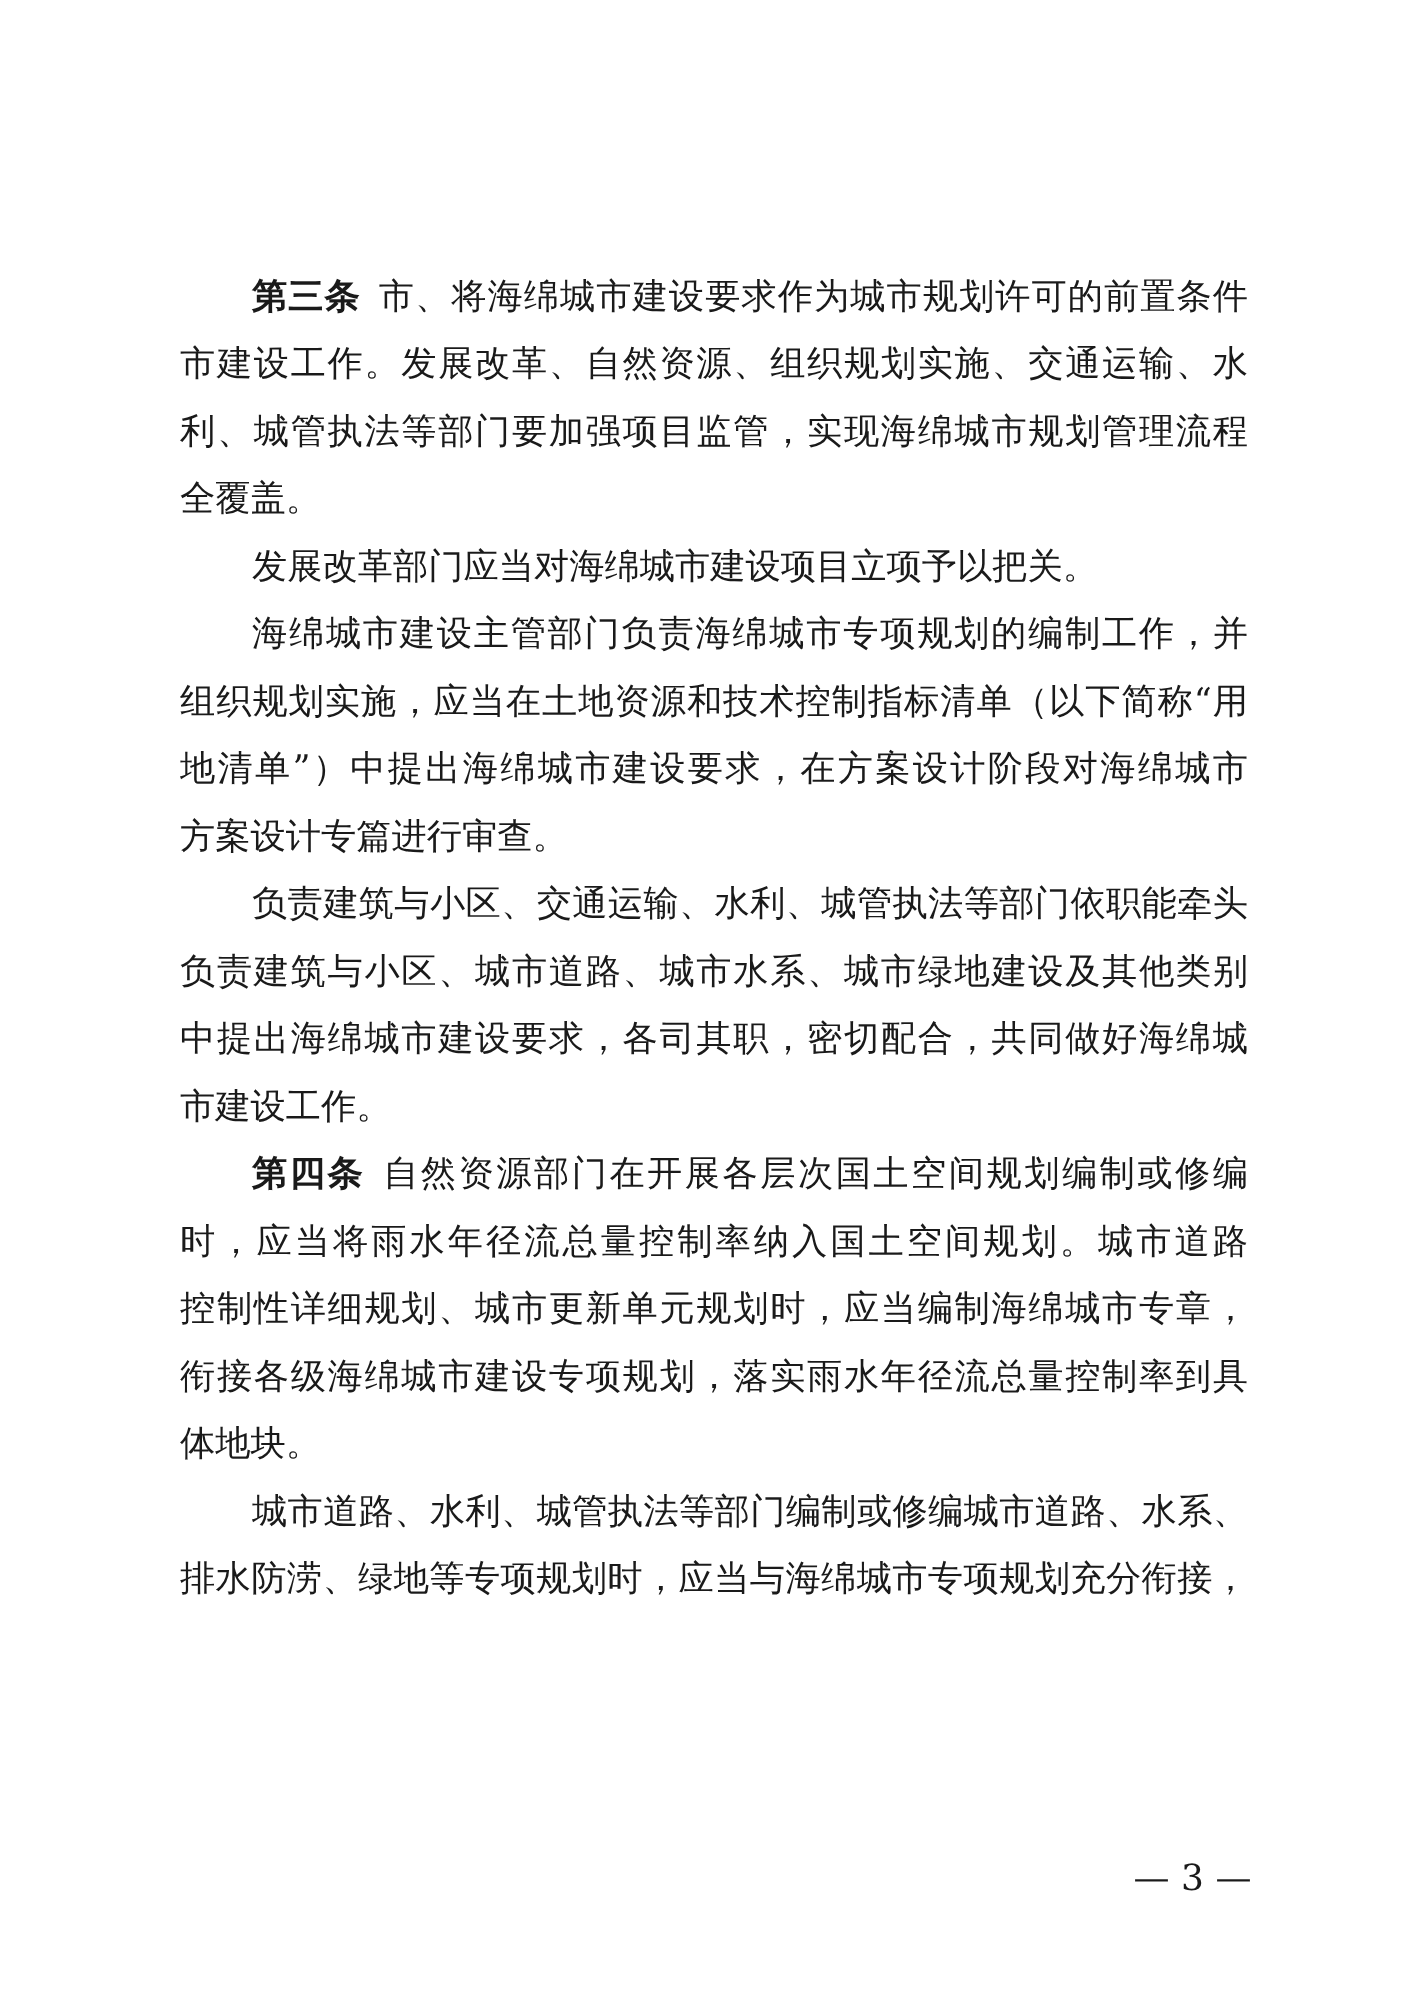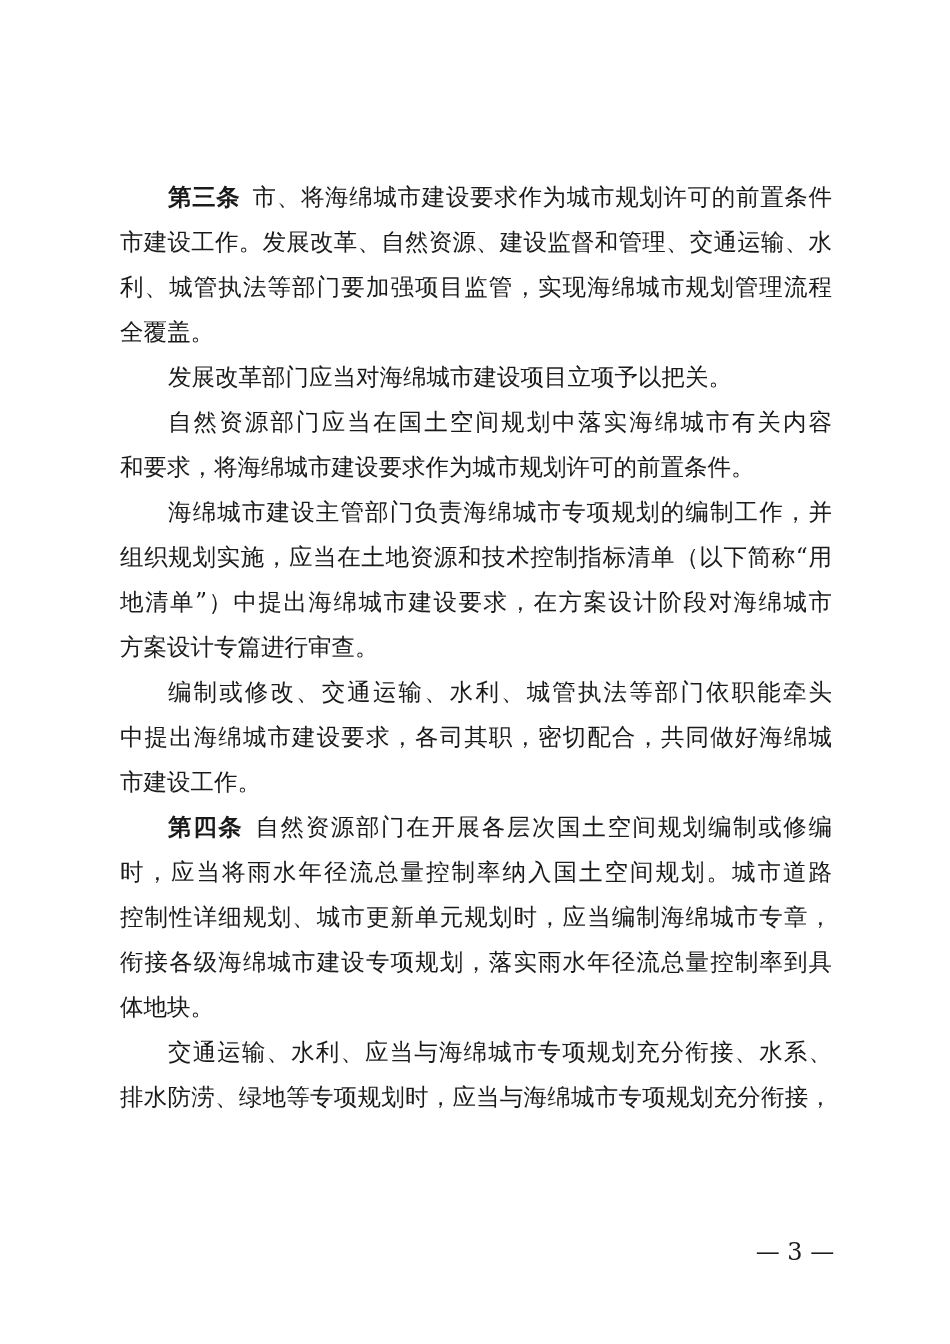--- a/index.html
+++ b/index.html
@@ -16,56 +16,53 @@
                  font-size: 24px; line-height: 32px; color: #1a1a1a; }
 </style>
 </head>
 <body>
 
 <div class="page">
   <div class="text-block">
 
     <div>
       <div class="line indent"><span class="bold">第三条</span><span>市、将海绵城市建设要求作为城市规划许可的前置条件</span></div>
-      <div class="line">市建设工作。发展改革、自然资源、建设监督和管理、交通运输、水</div>
+      <div class="line">市建设工作。发展改革、自然资源、组织规划实施、交通运输、水</div>
       <div class="line">利、城管执法等部门要加强项目监管，实现海绵城市规划管理流程</div>
       <div class="line last">全覆盖。</div>
     </div>
 
     <div>
       <div class="line indent last">发展改革部门应当对海绵城市建设项目立项予以把关。</div>
     </div>
 
-    <div>
-      <div class="line indent">自然资源部门应当在国土空间规划中落实海绵城市有关内容</div>
-      <div class="line last">和要求，将海绵城市建设要求作为城市规划许可的前置条件。</div>
-    </div>
 
     <div>
       <div class="line indent">海绵城市建设主管部门负责海绵城市专项规划的编制工作，并</div>
       <div class="line">组织规划实施，应当在土地资源和技术控制指标清单（以下简称“用</div>
       <div class="line">地清单”）中提出海绵城市建设要求，在方案设计阶段对海绵城市</div>
       <div class="line last">方案设计专篇进行审查。</div>
     </div>
 
     <div>
-      <div class="line indent">编制或修改、交通运输、水利、城管执法等部门依职能牵头</div>
+      <div class="line indent">负责建筑与小区、交通运输、水利、城管执法等部门依职能牵头</div>
+      <div class="line">负责建筑与小区、城市道路、城市水系、城市绿地建设及其他类别</div>
       <div class="line">中提出海绵城市建设要求，各司其职，密切配合，共同做好海绵城</div>
       <div class="line last">市建设工作。</div>
     </div>
 
     <div>
       <div class="line indent"><span class="bold">第四条</span><span>自然资源部门在开展各层次国土空间规划编制或修编</span></div>
       <div class="line">时，应当将雨水年径流总量控制率纳入国土空间规划。城市道路</div>
       <div class="line">控制性详细规划、城市更新单元规划时，应当编制海绵城市专章，</div>
       <div class="line">衔接各级海绵城市建设专项规划，落实雨水年径流总量控制率到具</div>
       <div class="line last">体地块。</div>
     </div>
 
     <div>
-      <div class="line indent">交通运输、水利、应当与海绵城市专项规划充分衔接、水系、</div>
+      <div class="line indent">城市道路、水利、城管执法等部门编制或修编城市道路、水系、</div>
       <div class="line">排水防涝、绿地等专项规划时，应当与海绵城市专项规划充分衔接，</div>
     </div>
 
   </div>
 
   <div class="page-number">— 3 —</div>
 </div>
 
 </body></html>

